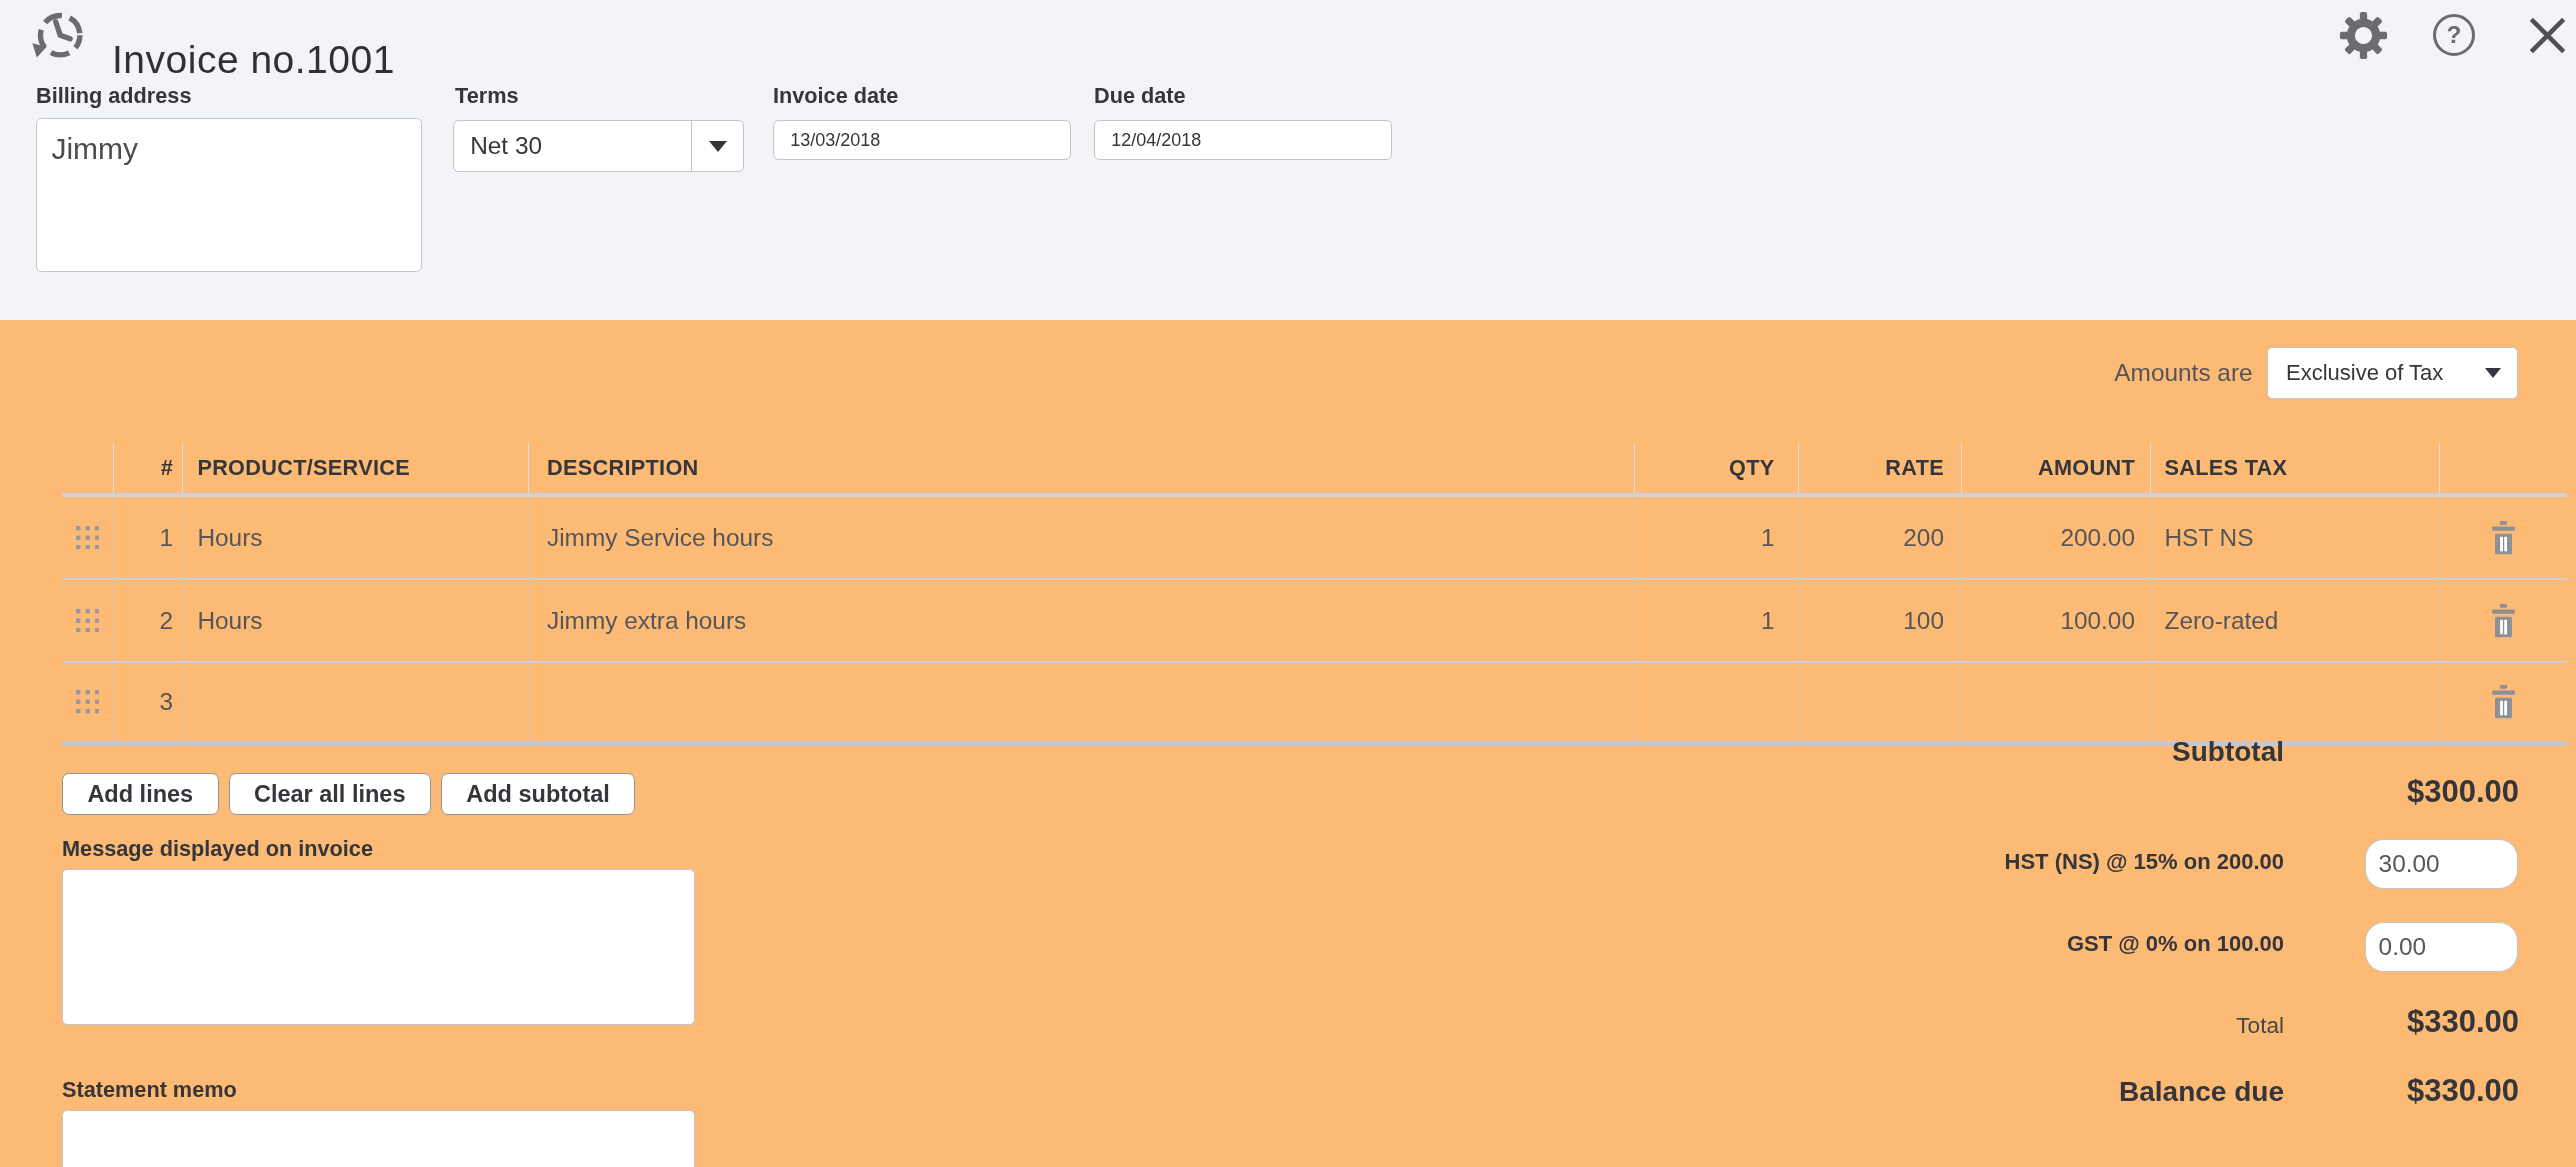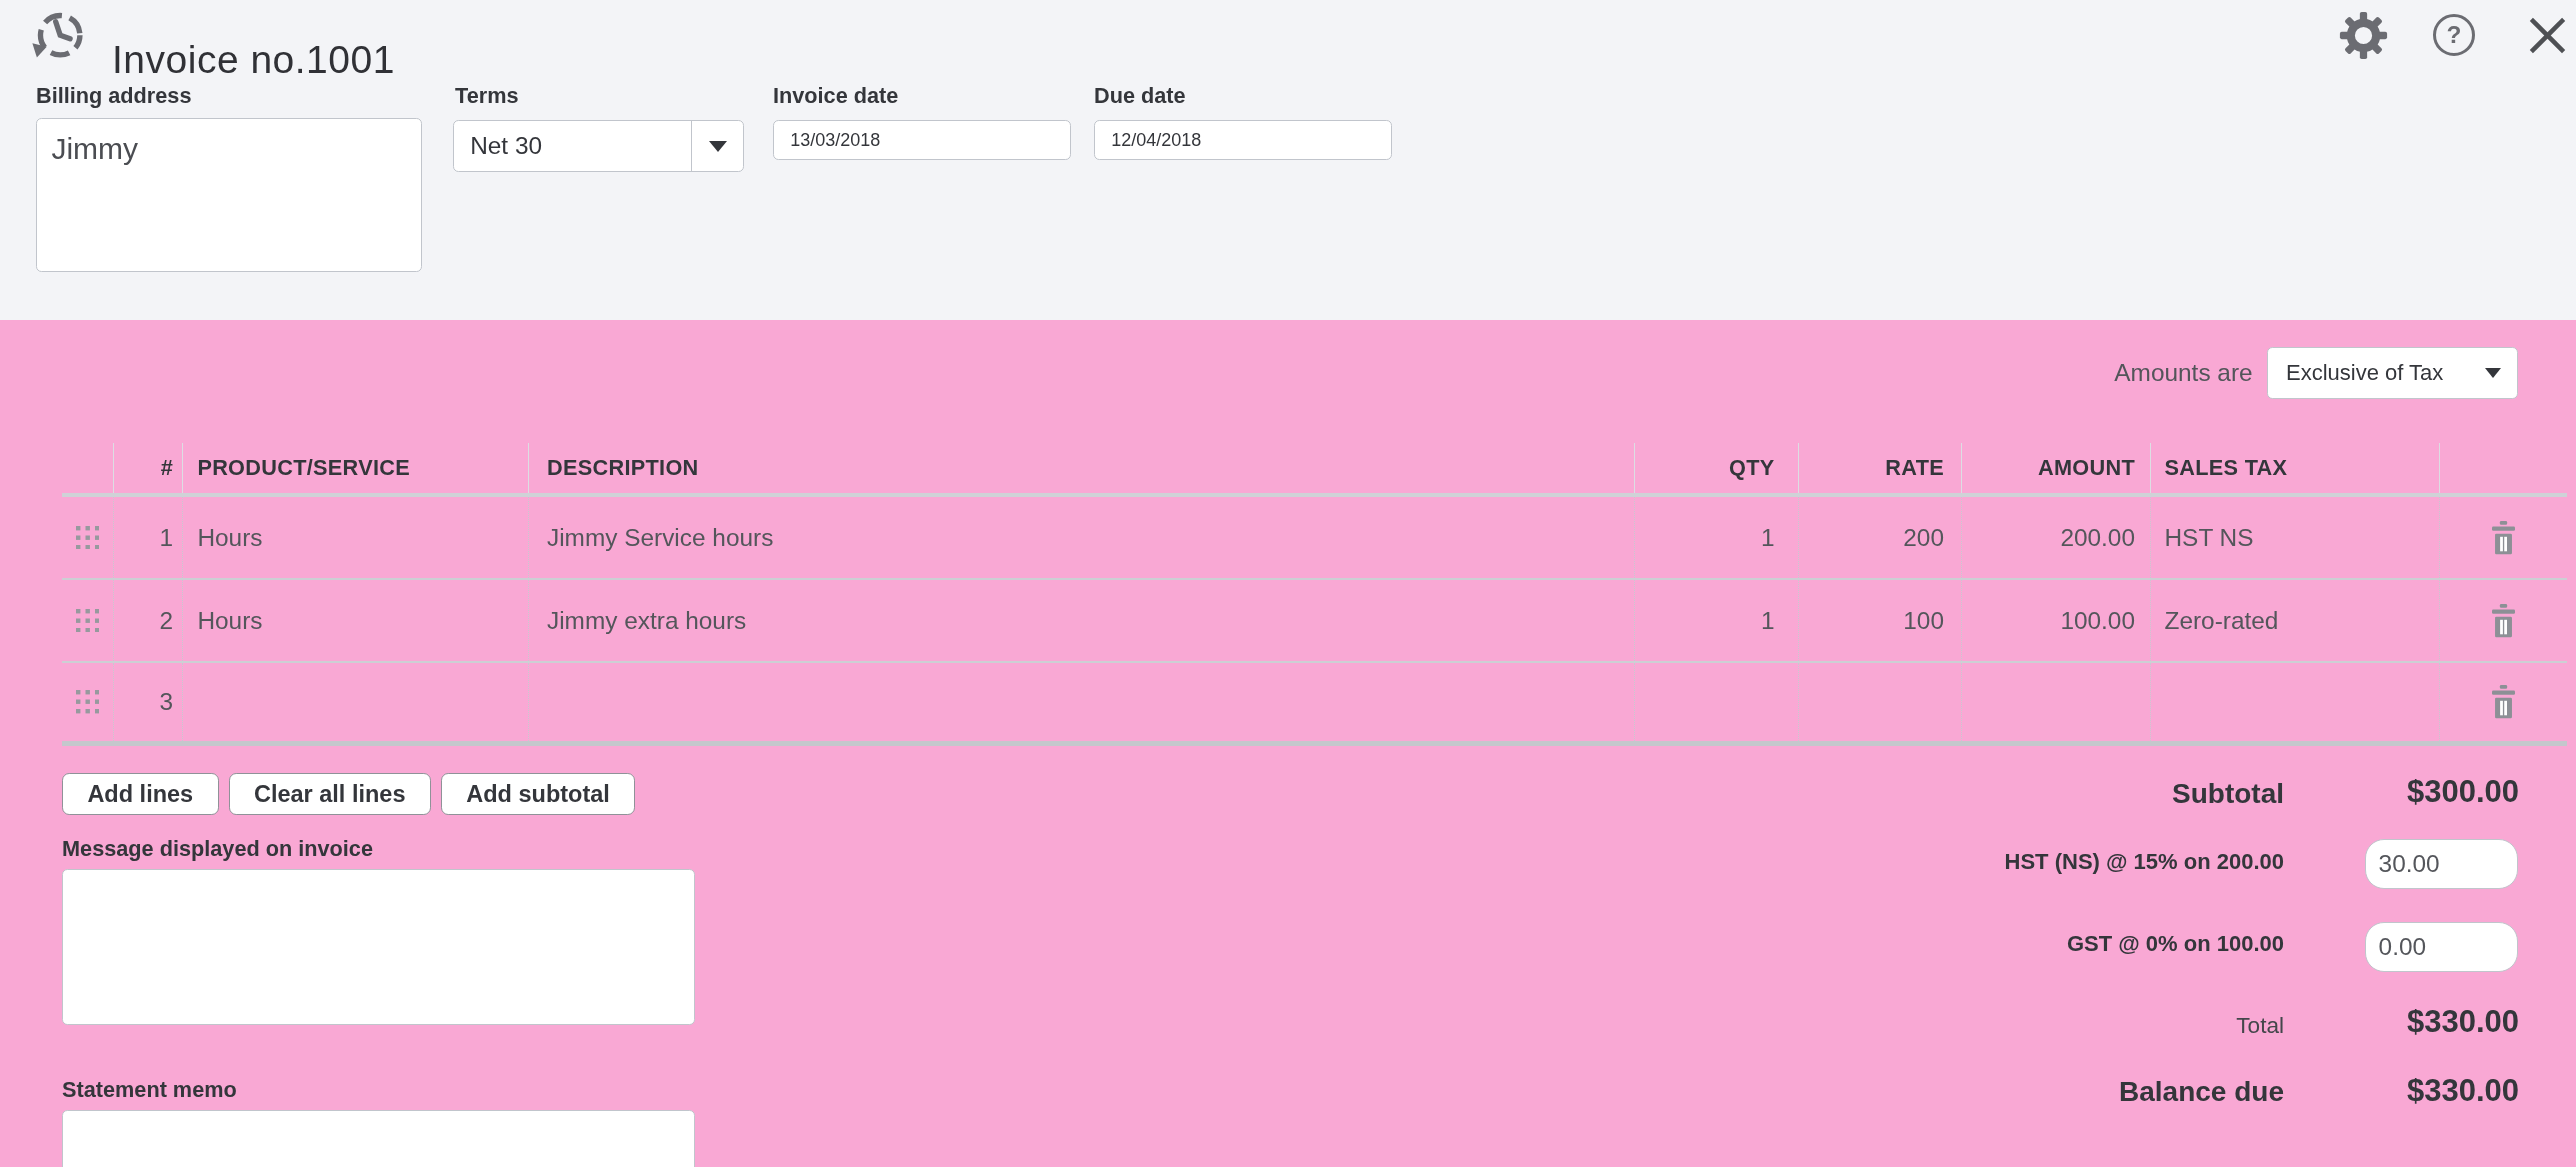--- a/index.html
+++ b/index.html
@@ -1,17 +1,17 @@
 <!DOCTYPE html>
 <html style="font-size:14.4px"><head>
 <meta charset="utf-8">
 <style>
   html,body{margin:0;padding:0;}
   body{font-family:"Liberation Sans",sans-serif;background:#ffffff;}
-  .stage{position:relative;width:2576px;height:1168px;overflow:hidden;background:#f9a8d4;}
+  .stage{position:relative;width:2576px;height:1168px;overflow:hidden;background:#fdba74;}
 
   
   .topbar{position:absolute;left:0;top:0;width:2576px;height:320px;background:#f3f4f7;}
   .title{position:absolute;left:112px;top:7.2px;height:54px;line-height:54px;
          font-size:39px;font-weight:500;color:#303136;letter-spacing:0.5px;}
   .history-icon{position:absolute;left:25px;top:10.8px;}
   .top-actions span.icon-btn{position:absolute;top:10.8px;cursor:pointer;}
   .gear-pos{left:2339px;}
   .help-pos{left:2433px;top:14.4px !important;}
   .close-pos{left:2526px;top:13.5px !important;}
@@ -301,21 +301,21 @@
     <button class="o-btn">Clear all lines</button>
     <button class="o-btn">Add subtotal</button>
   </div>
 
   <span class="msg-label" style="top:836px;">Message displayed on invoice</span>
   <textarea class="msg-area box" style="top: 869px; height: 156px;" spellcheck="false"></textarea>
 
   <span class="msg-label" style="top:1077px;">Statement memo</span>
   <textarea class="msg-area box" style="top: 1110px; height: 117px;" spellcheck="false"></textarea>
 
-  <span class="t-label bold31" style="top:778px;text-align:right;">Subtotal</span>
+  <span class="t-label bold31" style="top:736px;text-align:right;">Subtotal</span>
   <span class="t-value bold34" style="top:774px;">$300.00</span>
 
   <span class="t-label bold25" style="top:849px;">HST (NS) @ 15% on 200.00</span>
   <input class="tax-input box" style="top: 839px;" value="30.00">
 
   <span class="t-label bold25" style="top:931px;">GST @ 0% on 100.00</span>
   <input class="tax-input box" style="top: 922px;" value="0.00">
 
   <span class="t-label reg25" style="top:1013px;">Total</span>
   <span class="t-value bold34" style="top:1004px;">$330.00</span>

